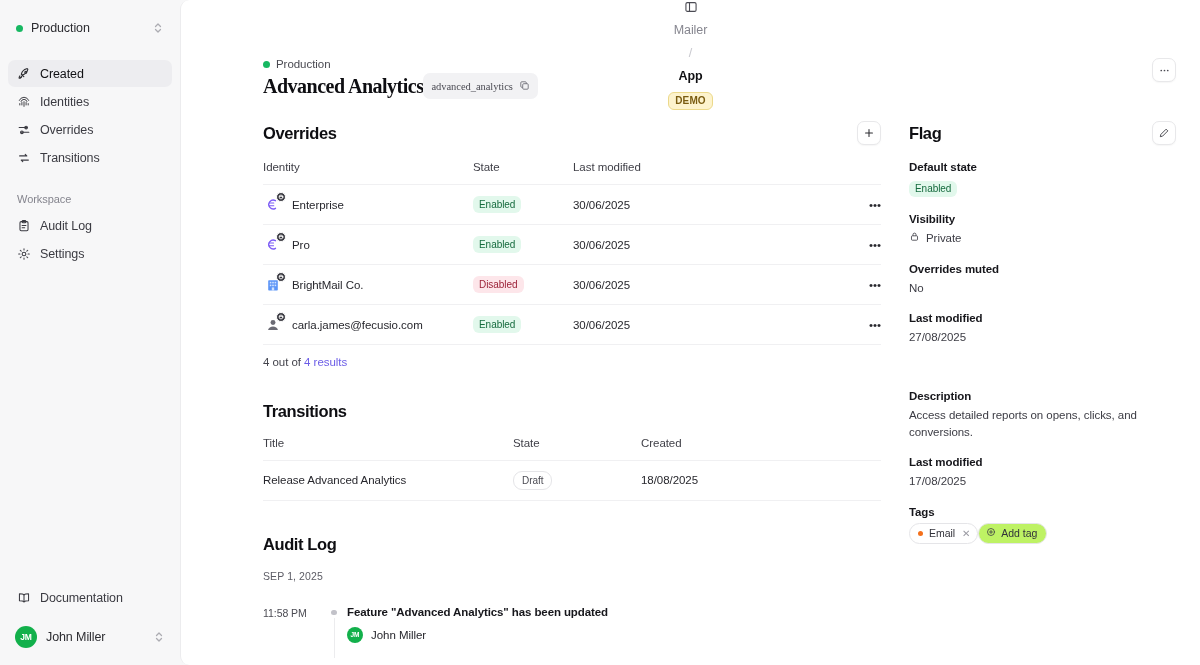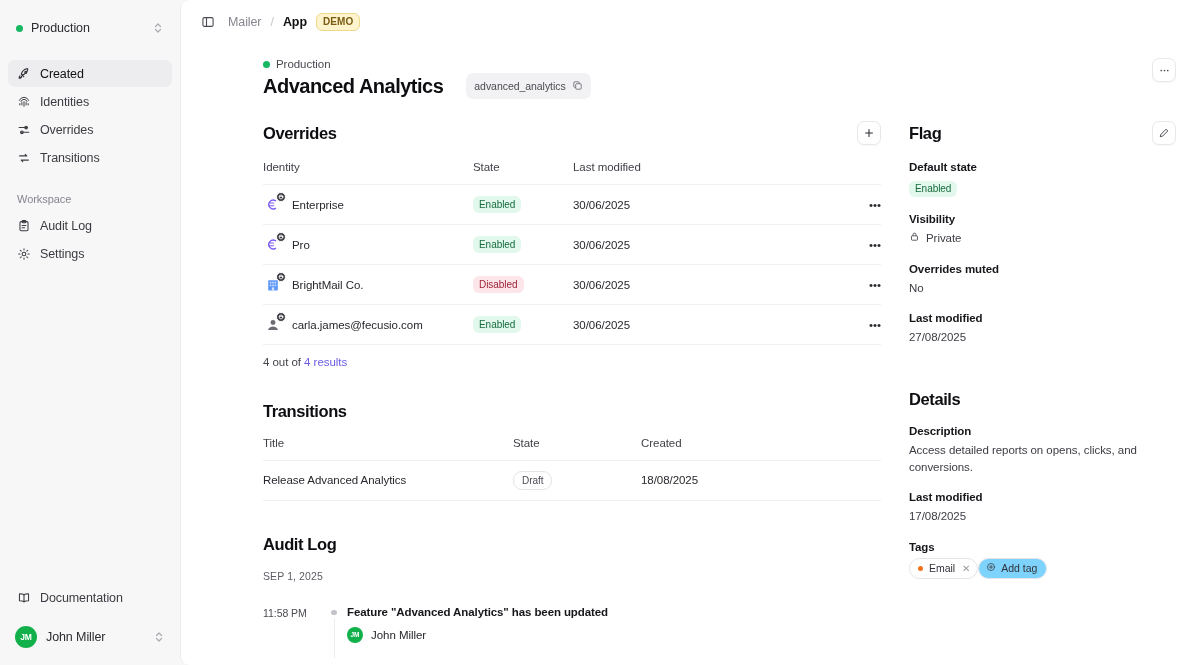--- a/index.html
+++ b/index.html
@@ -113,20 +113,21 @@
     overflow: hidden;
     position: relative;
   }
 
   .topbar {
     height: 44px;
     display: flex;
     align-items: center;
     gap: 9px;
     padding: 0 16px;
+    flex-direction: column;
   }
   .panel-toggle {
     width: 22px; height: 22px;
     display: flex; align-items: center; justify-content: center;
     border-radius: 5px; cursor: pointer;
   }
   .crumb {
     font-size: 12.5px;
     color: #86868f;
     cursor: pointer;
@@ -159,21 +160,21 @@
   .page-head {
     padding: 14px 24px 0 82px;
     display: flex;
     align-items: flex-start;
     justify-content: space-between;
   }
   .page-head-left { display: flex; flex-direction: column; gap: 3px; }
   .env-line { display: flex; align-items: center; gap: 6px; }
   .env-line-text { font-size: 11.5px; color: #4a4a52; letter-spacing: -0.05px; }
 
-  .title-row { display: flex; align-items: center; gap: 23px; }
+  .title-row { display: flex; align-items: center; gap: 0; font-family: Liberation Serif, serif; }
   .page-title {
     font-size: 20px;
     font-weight: bold;
     letter-spacing: -0.5px;
     color: #0e0e12;
   }
   .key-chip {
     display: inline-flex;
     align-items: center;
     gap: 6px;
@@ -370,21 +371,21 @@
   }
   .tag-dot { width: 5px; height: 5px; border-radius: 50%; background: #f4701b; flex: 0 0 5px; }
   .tag-x { color: #9a9aa2; font-size: 10px; margin-left: 1px; }
   .tag-add {
     display: inline-flex; align-items: center; gap: 5px;
     border: 1px solid #e5e5e8;
     border-radius: 11px;
     padding: 3px 9px 3.5px 7px;
     font-size: 10.5px;
     color: #32323a;
-    background: #7dd3fc;
+    background: #bef264;
     cursor: pointer;
     letter-spacing: -0.05px;
   }
   .rc-gap { height: 28px; }
 </style>
 </head>
 <body>
 
 <div class="app">
 
@@ -779,23 +780,20 @@
 
             <div class="rc-field">
               <div class="rc-label">Last modified</div>
               <div class="rc-value">27/08/2025</div>
             </div>
           </section>
 
           <div class="rc-gap"></div>
 
           <section>
-            <div class="rc-head">
-              <h2 class="section-title">Details</h2>
-            </div>
 
             <div class="rc-field">
               <div class="rc-label">Description</div>
               <div class="rc-value">Access detailed reports on opens, clicks, and conversions.</div>
             </div>
 
             <div class="rc-field">
               <div class="rc-label">Last modified</div>
               <div class="rc-value">17/08/2025</div>
             </div>

